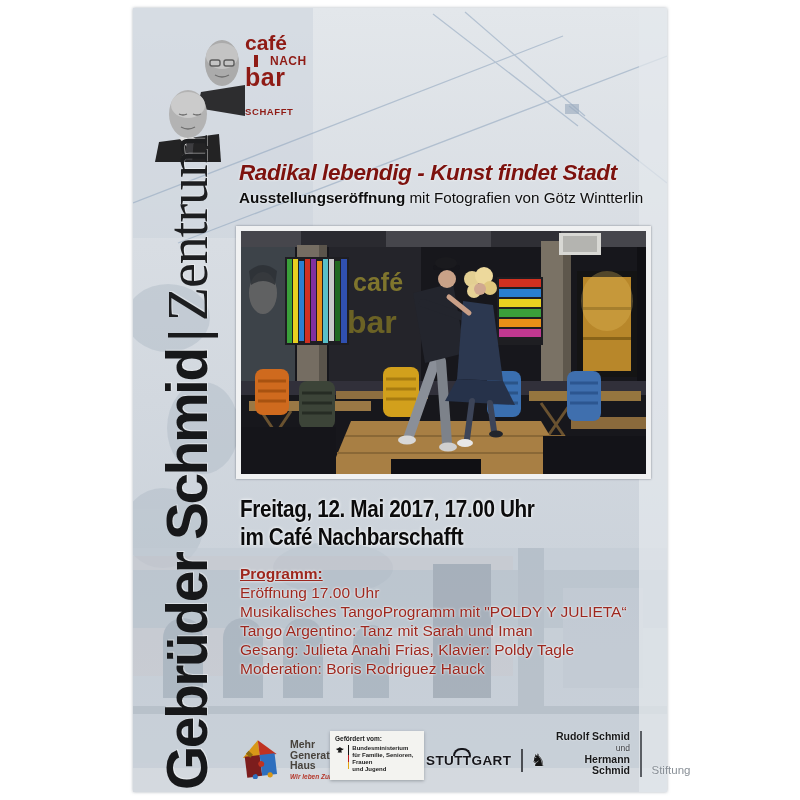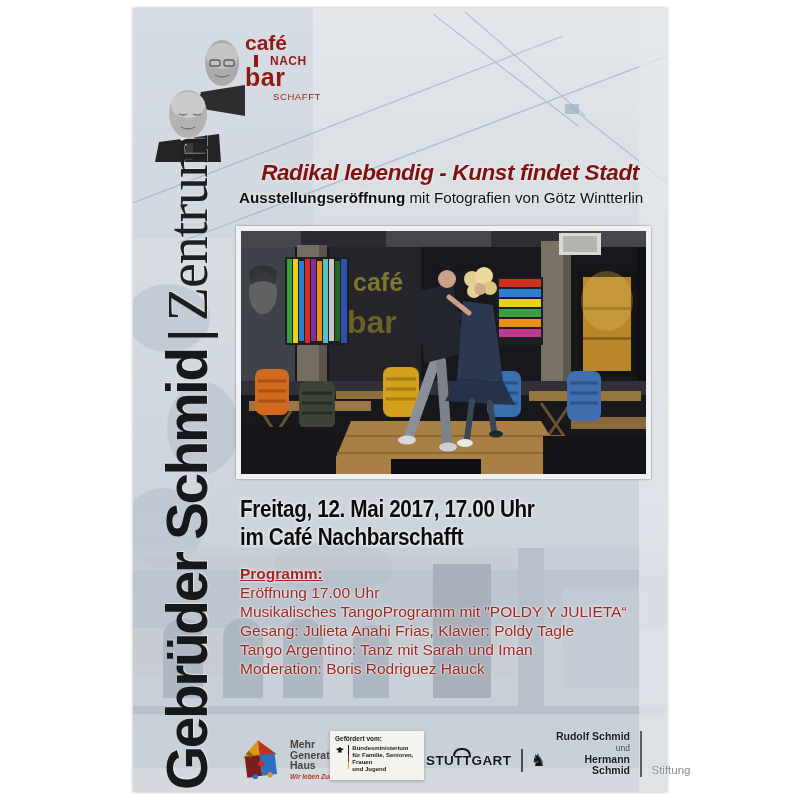--- a/index.html
+++ b/index.html
@@ -12,35 +12,35 @@
 
   
   .portraits{position:absolute;left:22px;top:22px;}
 
   
   .cafelogo{position:absolute;left:112px;top:24px;color:#8f1b15;line-height:1;}
   .cafelogo .l1{font-size:21px;font-weight:700;letter-spacing:0;}
   .cafelogo .l2{font-size:12px;font-weight:700;margin:2px 0 0 9px;padding-left:12px;
                 border-left:4px solid #8f1b15;letter-spacing:.5px;}
   .cafelogo .l3{font-size:25px;font-weight:700;margin-top:-2px;letter-spacing:.5px;}
-  .cafelogo .l4{font-size:9.5px;font-weight:400;margin-top:2px;letter-spacing:.6px;padding-left:28px;}
+  .cafelogo .l4{font-size:9.5px;font-weight:700;margin-top:17px;letter-spacing:.6px;}
 
   
   .vbrand{position:absolute;left:8px;top:782px;width:642px;height:92px;
           transform:rotate(-90deg);transform-origin:0 0;white-space:nowrap;
           line-height:92px;}
   .vbrand .b{font-size:57px;font-weight:700;letter-spacing:-2.5px;color:#17181a;
              text-shadow:1px 1px 0 rgba(255,255,255,.45);}
   .vbrand .sep{font-size:54px;font-weight:300;color:#1a1b1d;padding:0 7px;}
   .vbrand .z{font-family:"Liberation Serif", serif;font-size:56px;font-weight:400;
              letter-spacing:-1px;color:#1d1e20;text-shadow:1px 1px 0 rgba(255,255,255,.4);}
 
   .title{position:absolute;left:106px;top:152px;width:422px;
          font-size:22.5px;font-weight:700;font-style:italic;letter-spacing:-.4px;
-         color:#7d120e;text-shadow:0 0 3px rgba(255,255,255,.75);white-space:nowrap;text-align:center;}
+         color:#7d120e;text-shadow:0 0 3px rgba(255,255,255,.75);white-space:nowrap;}
   .subtitle{position:absolute;left:106px;top:181px;width:422px;font-size:15.2px;
             color:#0e0e0e;text-shadow:0 0 3px rgba(255,255,255,.8);white-space:nowrap;}
   .subtitle .sb{font-weight:700;}
 
   .photo{position:absolute;left:103px;top:218px;width:405px;height:243px;
          background:#f0f1f2;padding:5px;box-shadow:0 0 2px rgba(60,65,75,.6);}
   .photo svg{display:block;}
 
   .datetime{position:absolute;left:107px;top:487px;font-size:23px;font-weight:700;
             line-height:28px;letter-spacing:-.4px;color:#0b0b0c;white-space:nowrap;
@@ -267,22 +267,22 @@
 
     <div class="datetime">
       <div>Freitag, 12. Mai 2017, 17.00 Uhr</div>
       <div>im Café Nachbarschafft</div>
     </div>
 
     <div class="program">
       <div class="hd">Programm:</div>
       <div>Eröffnung 17.00 Uhr</div>
       <div>Musikalisches TangoProgramm mit "POLDY Y JULIETA“</div>
+      <div>Tango Argentino: Tanz mit Sarah und Iman</div>
       <div>Gesang: Julieta Anahi Frias, Klavier: Poldy Tagle</div>
-      <div>Tango Argentino: Tanz mit Sarah und Iman</div>
       <div>Moderation: Boris Rodriguez Hauck</div>
     </div>
 
     <div class="mgh">
       <svg width="47" height="45" viewBox="0 0 47 45" xmlns="http://www.w3.org/2000/svg">
         <g transform="rotate(-7 23 24)">
           <polygon points="6,22 23,6 23,22" fill="#d89818"></polygon>
           <polygon points="23,6 40,22 23,22" fill="#c03220"></polygon>
           <rect x="8" y="21" width="15" height="21" fill="#7c1d1d"></rect>
           <rect x="23" y="21" width="15" height="21" fill="#2e6fbe"></rect>

